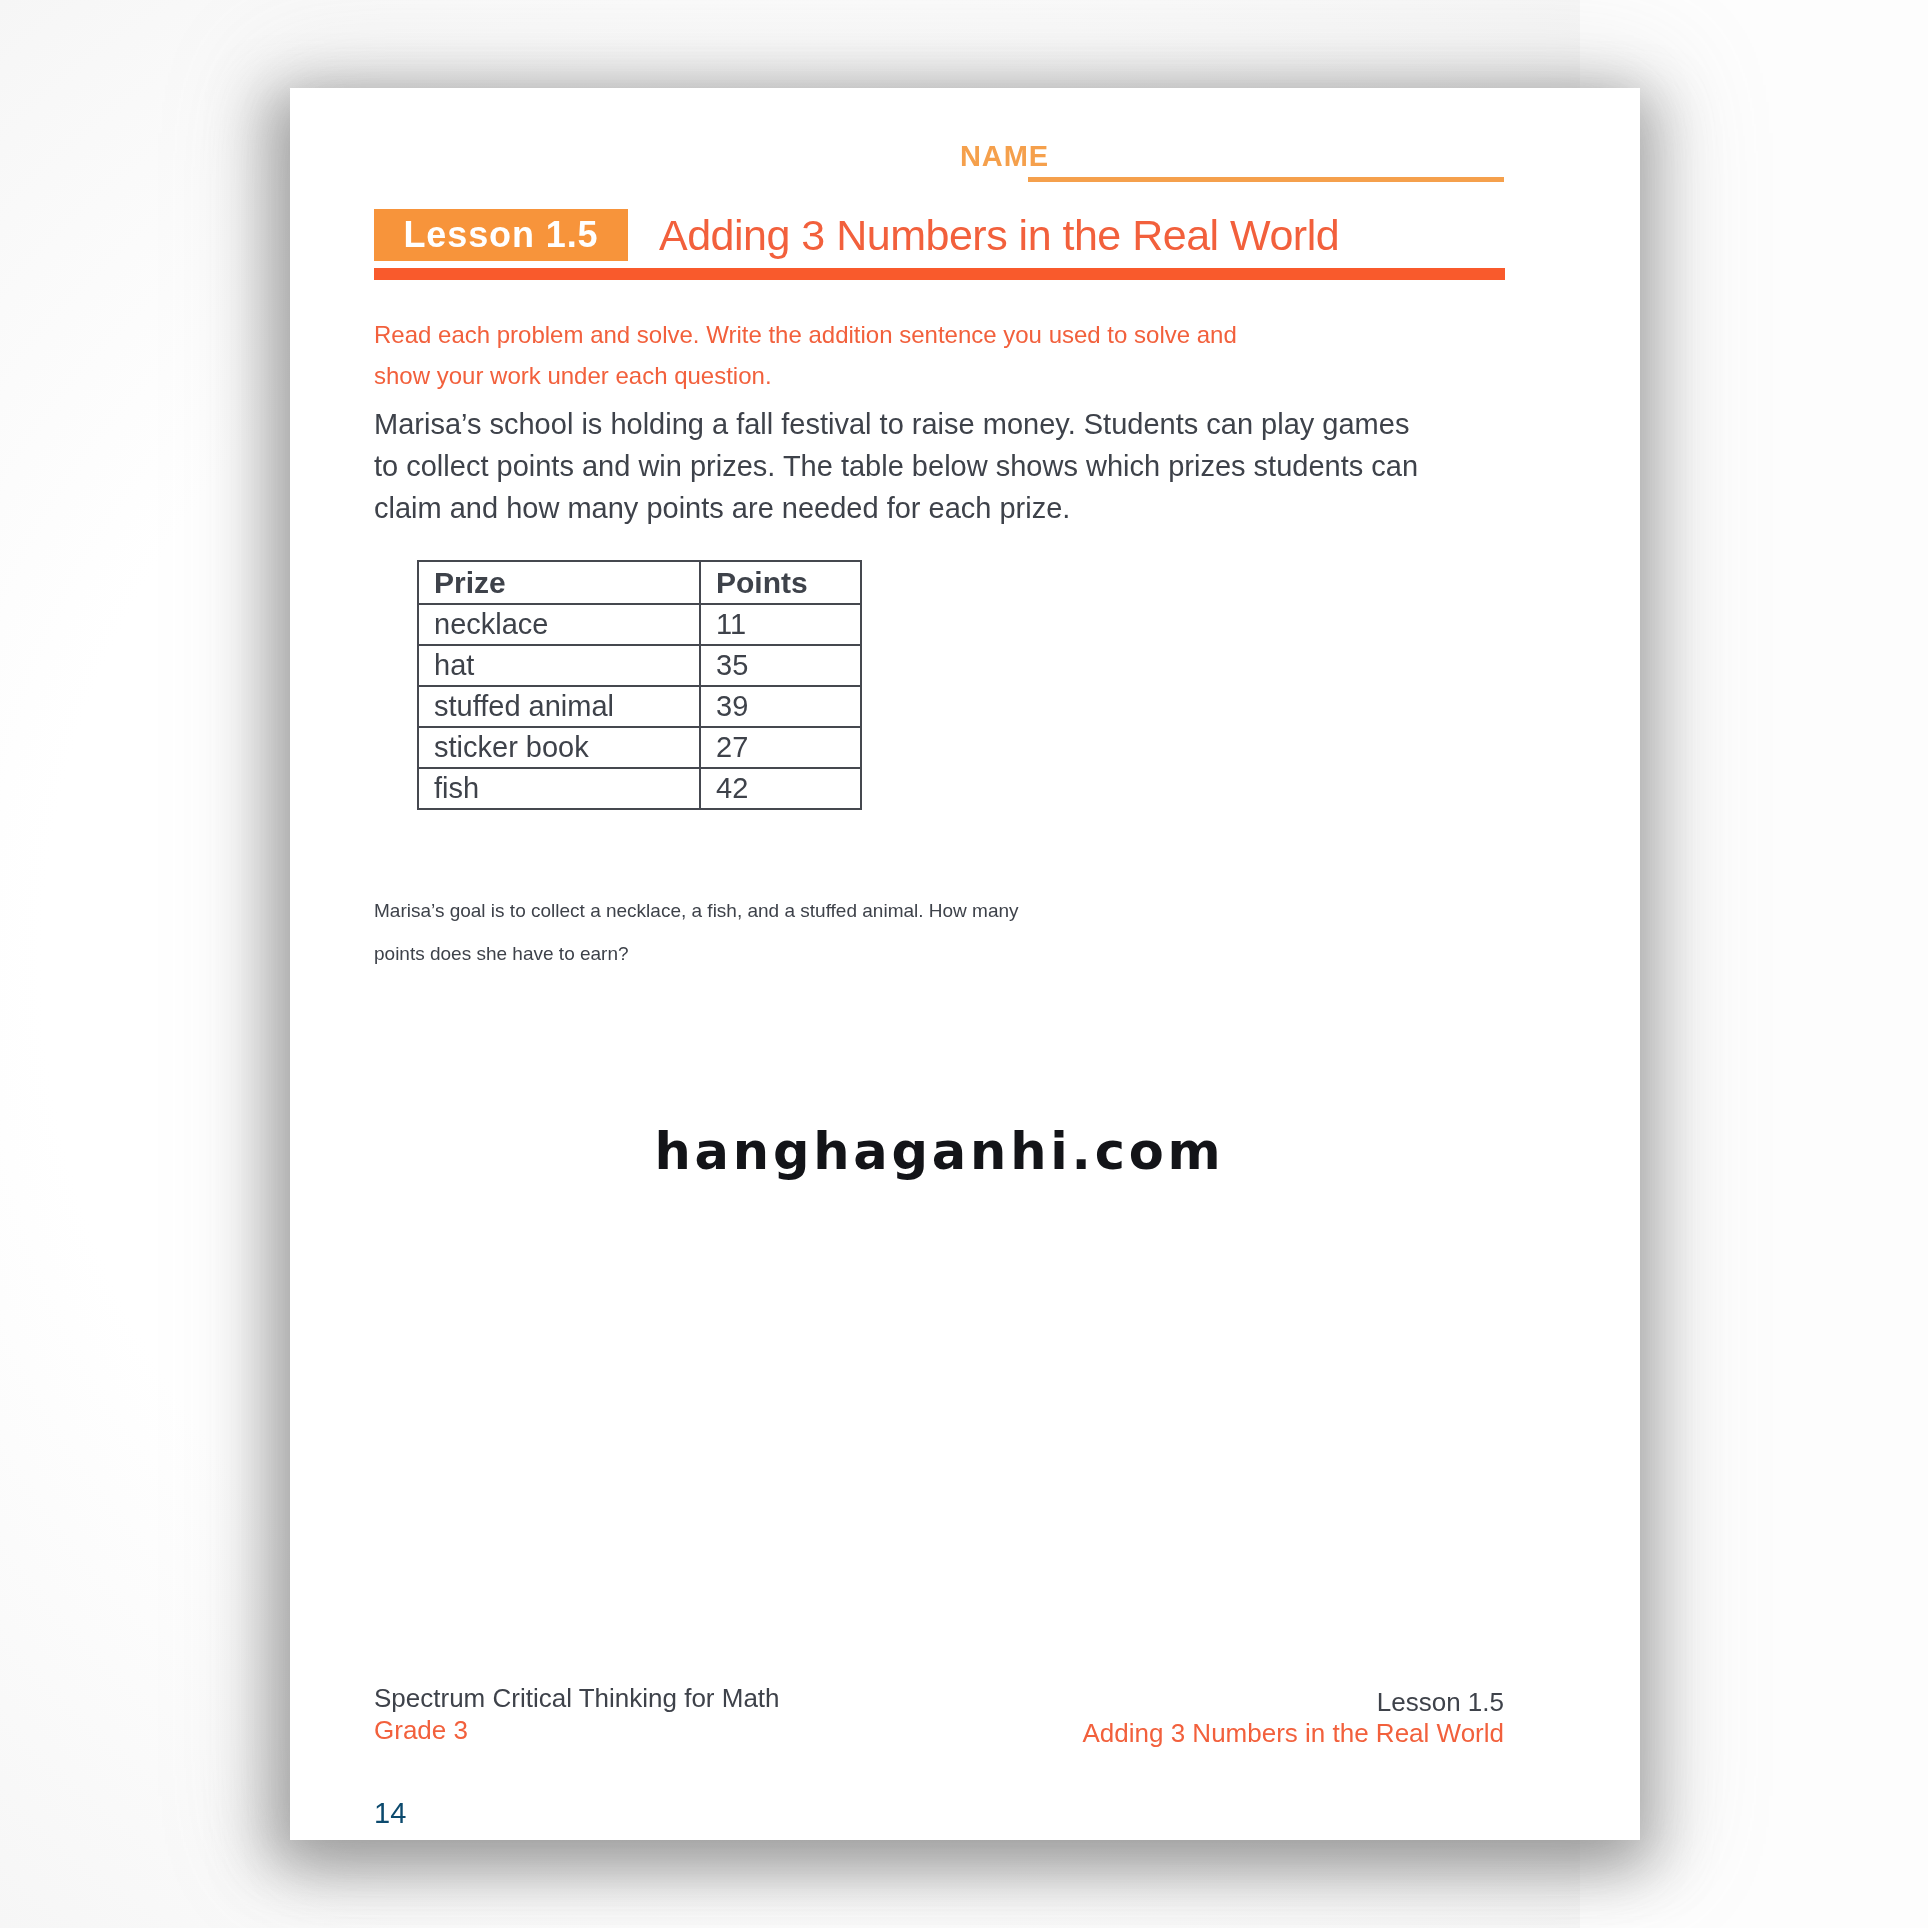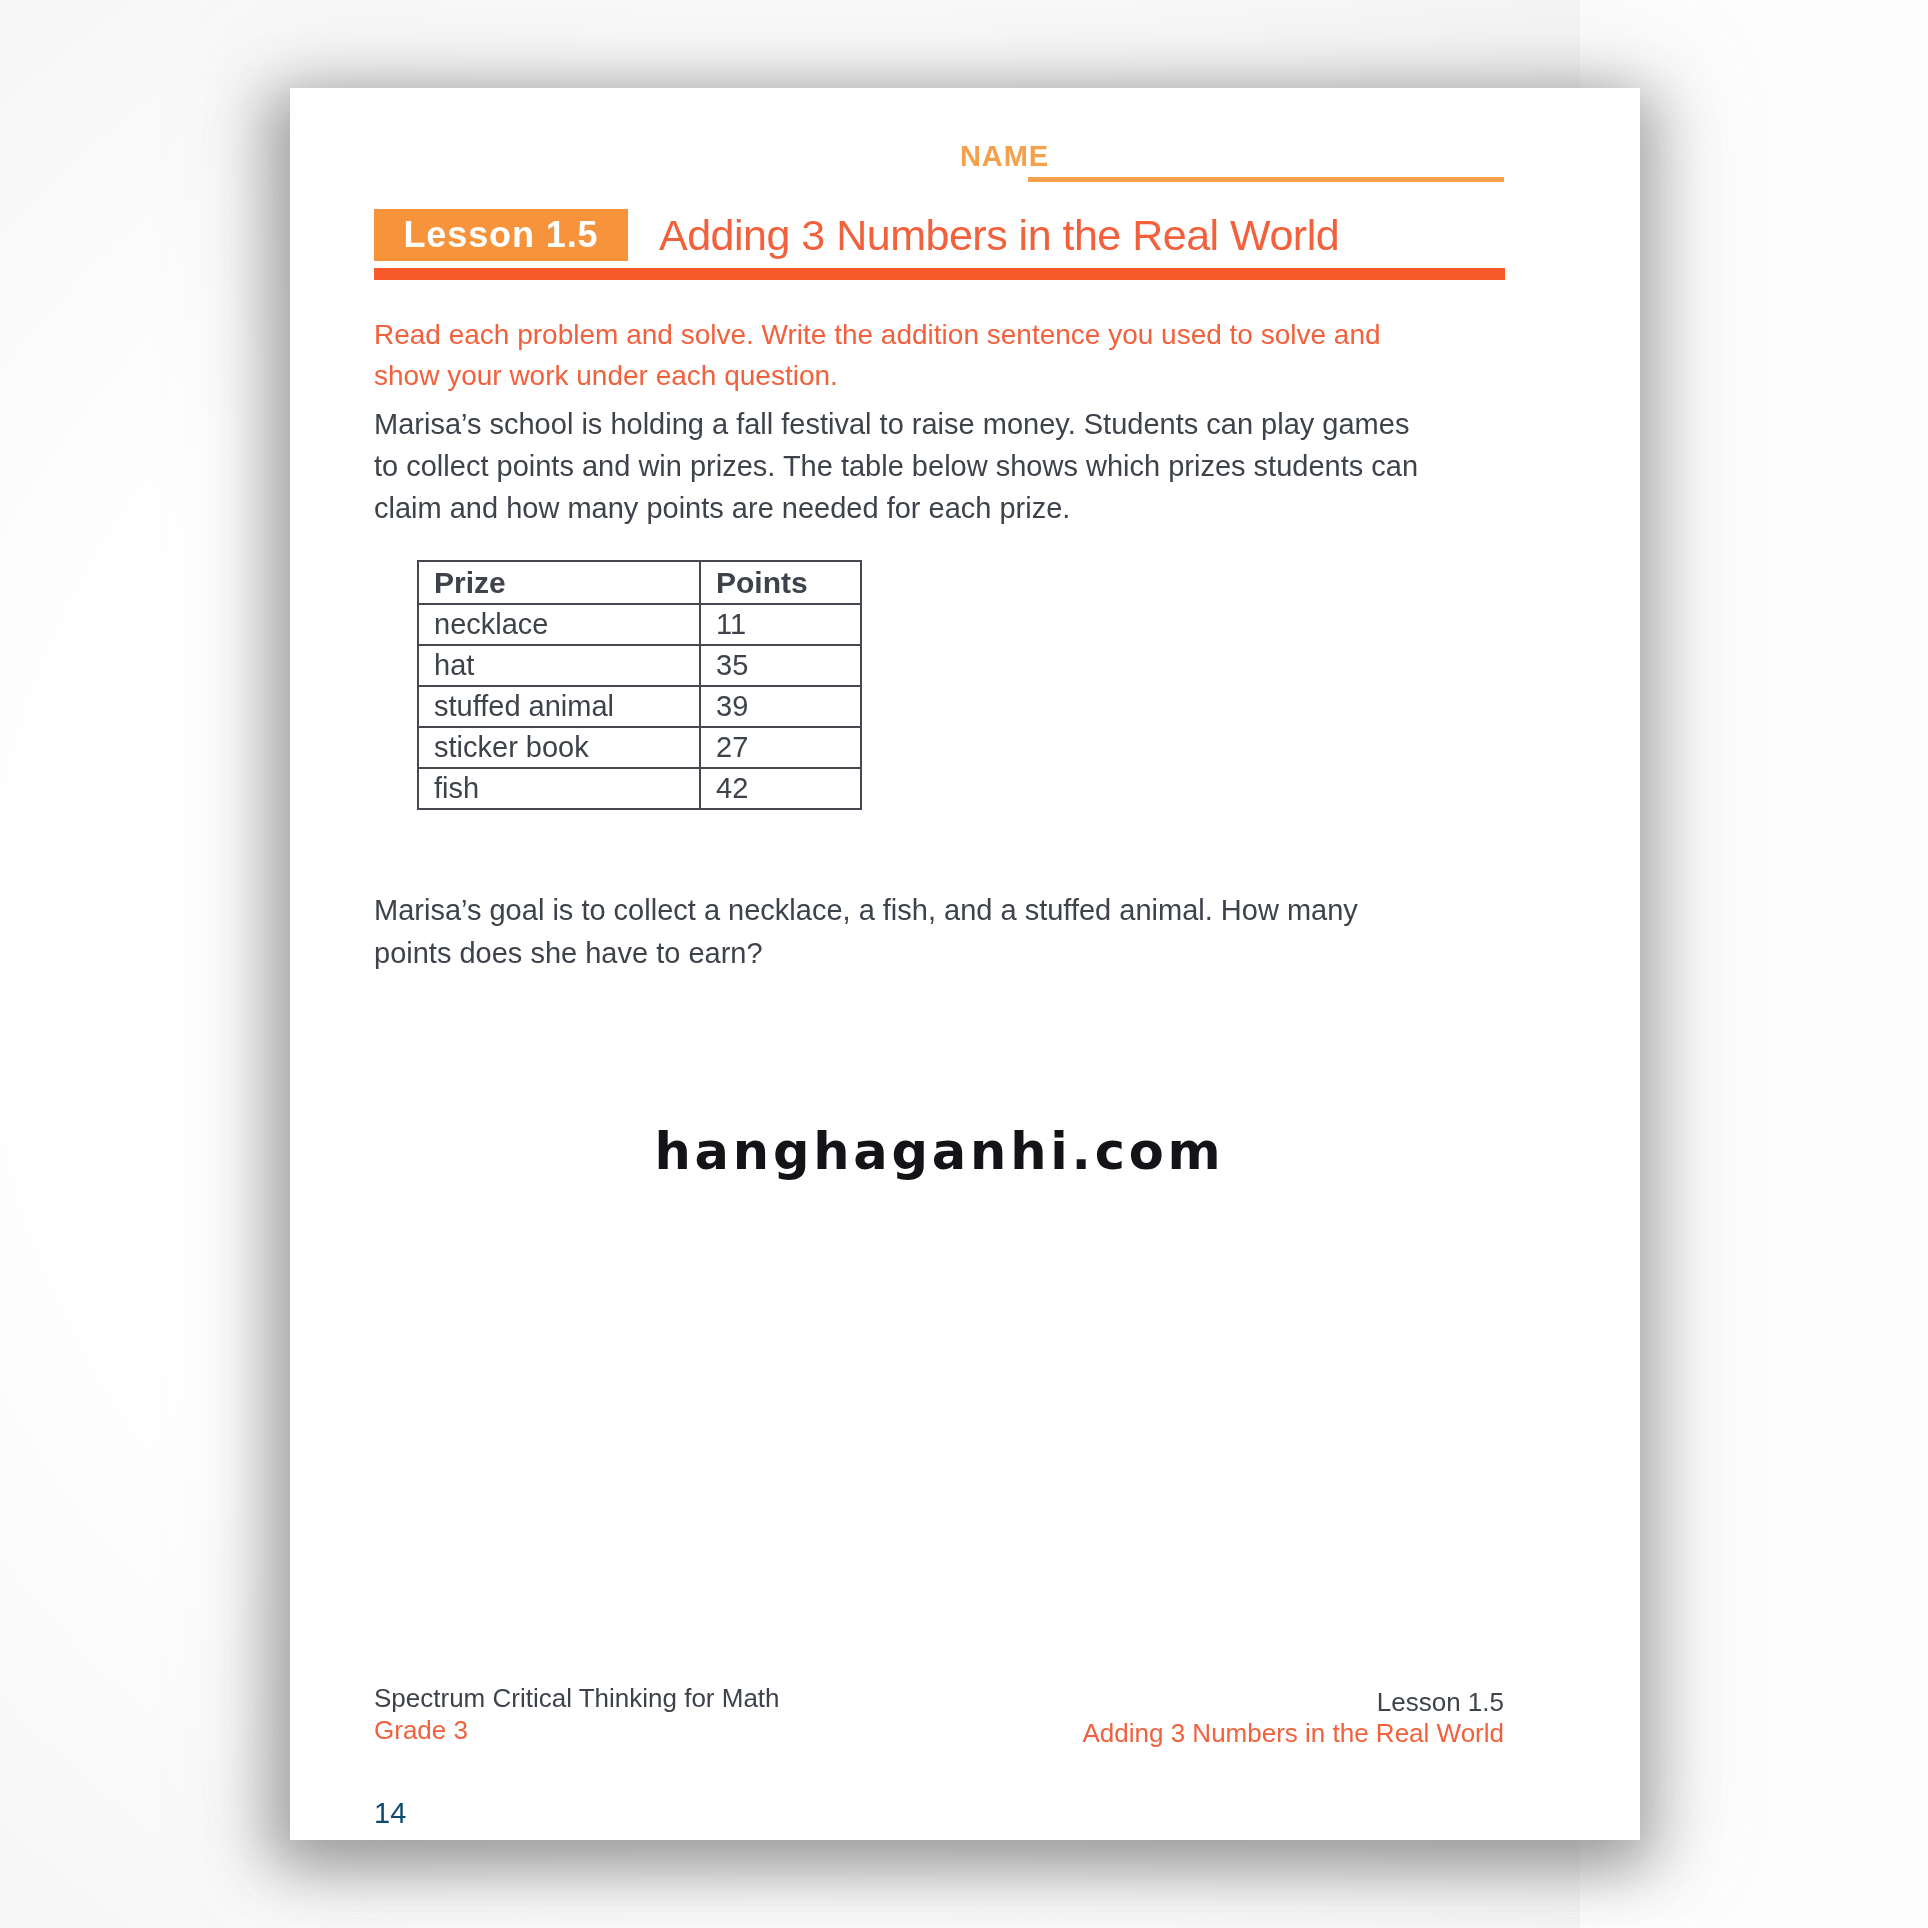--- a/index.html
+++ b/index.html
@@ -53,30 +53,30 @@
   }
   .title-rule {
     left: 84px; top: 180px;
     width: 1131px; height: 12.2px;
     background: #F95A2C;
   }
 
   
   .instructions {
     left: 84px; top: 226px;
-    font-size: 28px; line-height: 41px;
+    font-size: 24px; line-height: 41px;
     color: #F2603C;
   }
   .intro {
     left: 84px; top: 315px;
     font-size: 29px; line-height: 42px;
     color: #3E424A;
   }
   .question {
-    font-size: 29px; line-height: 43px;
+    font-size: 19px; line-height: 43px;
     color: #3E424A;
   }
   .q1 { left: 84px; top: 801px; }
   .q2 { left: 84px; top: 1168px; }
 
   
   .prize-table {
     left: 127px; top: 472px;
     border-collapse: collapse;
     color: #3E424A;

